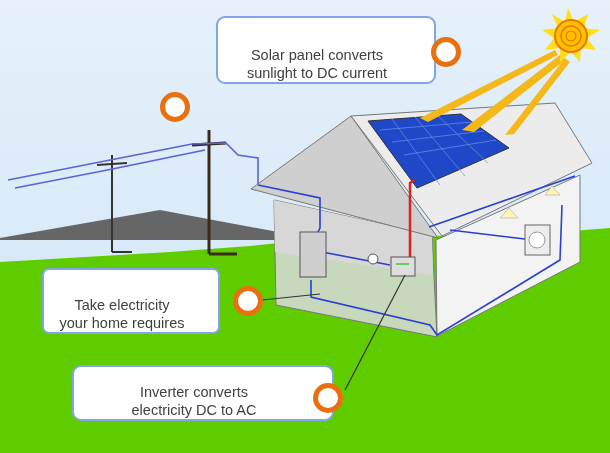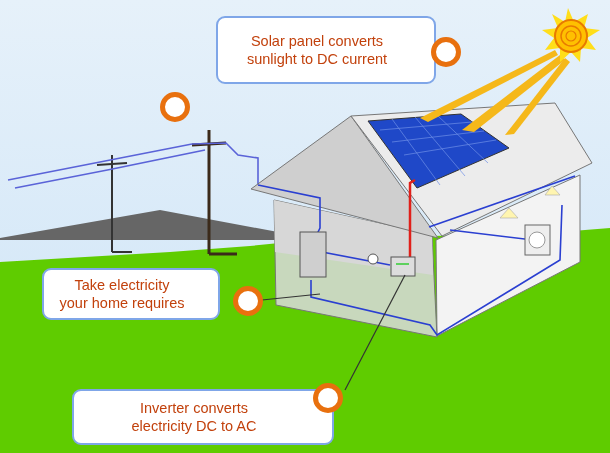--- a/index.html
+++ b/index.html
@@ -1,21 +1,21 @@
 <!DOCTYPE html>
 <html><head>
 <meta charset="utf-8">
 <style>
   html, body { margin:0; padding:0; }
   body { width:610px; height:453px; overflow:hidden; font-family:"Liberation Sans", sans-serif; }
   #stage { position:relative; width:610px; height:453px; background:linear-gradient(#e6f1fa 0%, #d7e9f8 60%, #c9e0f6 100%); overflow:hidden; }
   #scene { position:absolute; left:0; top:0; }
   .callout { position:absolute; background:#fff; border:2px solid #7fa6e8; border-radius:9px; box-sizing:border-box;
-             display:flex; align-items:center; justify-content:center; text-align:center;
-             font-size:14.5px; line-height:18px; color:#c2410c; padding-right:18px; }
+             display:flex; align-items:flex-end; justify-content:center; text-align:center;
+             font-size:14.5px; line-height:18px; color:#404040; padding-right:18px; }
   .callout .txt { white-space:pre-line; }
   .ring { position:absolute; width:30px; height:30px; border-radius:50%; border:5px solid #e8700e; background:#fff; box-sizing:border-box; }
 </style>
 </head>
 <body>
 
 <div id="stage">
   <svg id="scene" width="610" height="453" viewBox="0 0 610 453">
 
     <polygon points="0,238 160,210 310,238 330,240 0,240" fill="#666"></polygon>
@@ -106,24 +106,24 @@
   </svg>
 
   <div class="callout" style="left:216px;top:16px;width:220px;height:68px;">
     <span class="txt">Solar panel converts
 sunlight to DC current</span>
   </div>
   <div class="ring" style="left:431px;top:37px;"></div>
 
   <div class="ring" style="left:160px;top:92px;"></div>
 
-  <div class="callout" style="left:42px;top:268px;width:178px;height:52px;">
+  <div class="callout" style="left:42px;top:268px;width:178px;height:66px;border-radius:7px;">
     <span class="txt">Take electricity
 your home requires</span>
   </div>
   <div class="ring" style="left:233px;top:286px;"></div>
 
-  <div class="callout" style="left:72px;top:365px;width:262px;height:56px;margin-top:24px;">
+  <div class="callout" style="left:72px;top:365px;width:262px;height:56px;">
     <span class="txt">Inverter converts
 electricity DC to AC</span>
   </div>
   <div class="ring" style="left:313px;top:383px;"></div>
 </div>
 
 </body></html>

